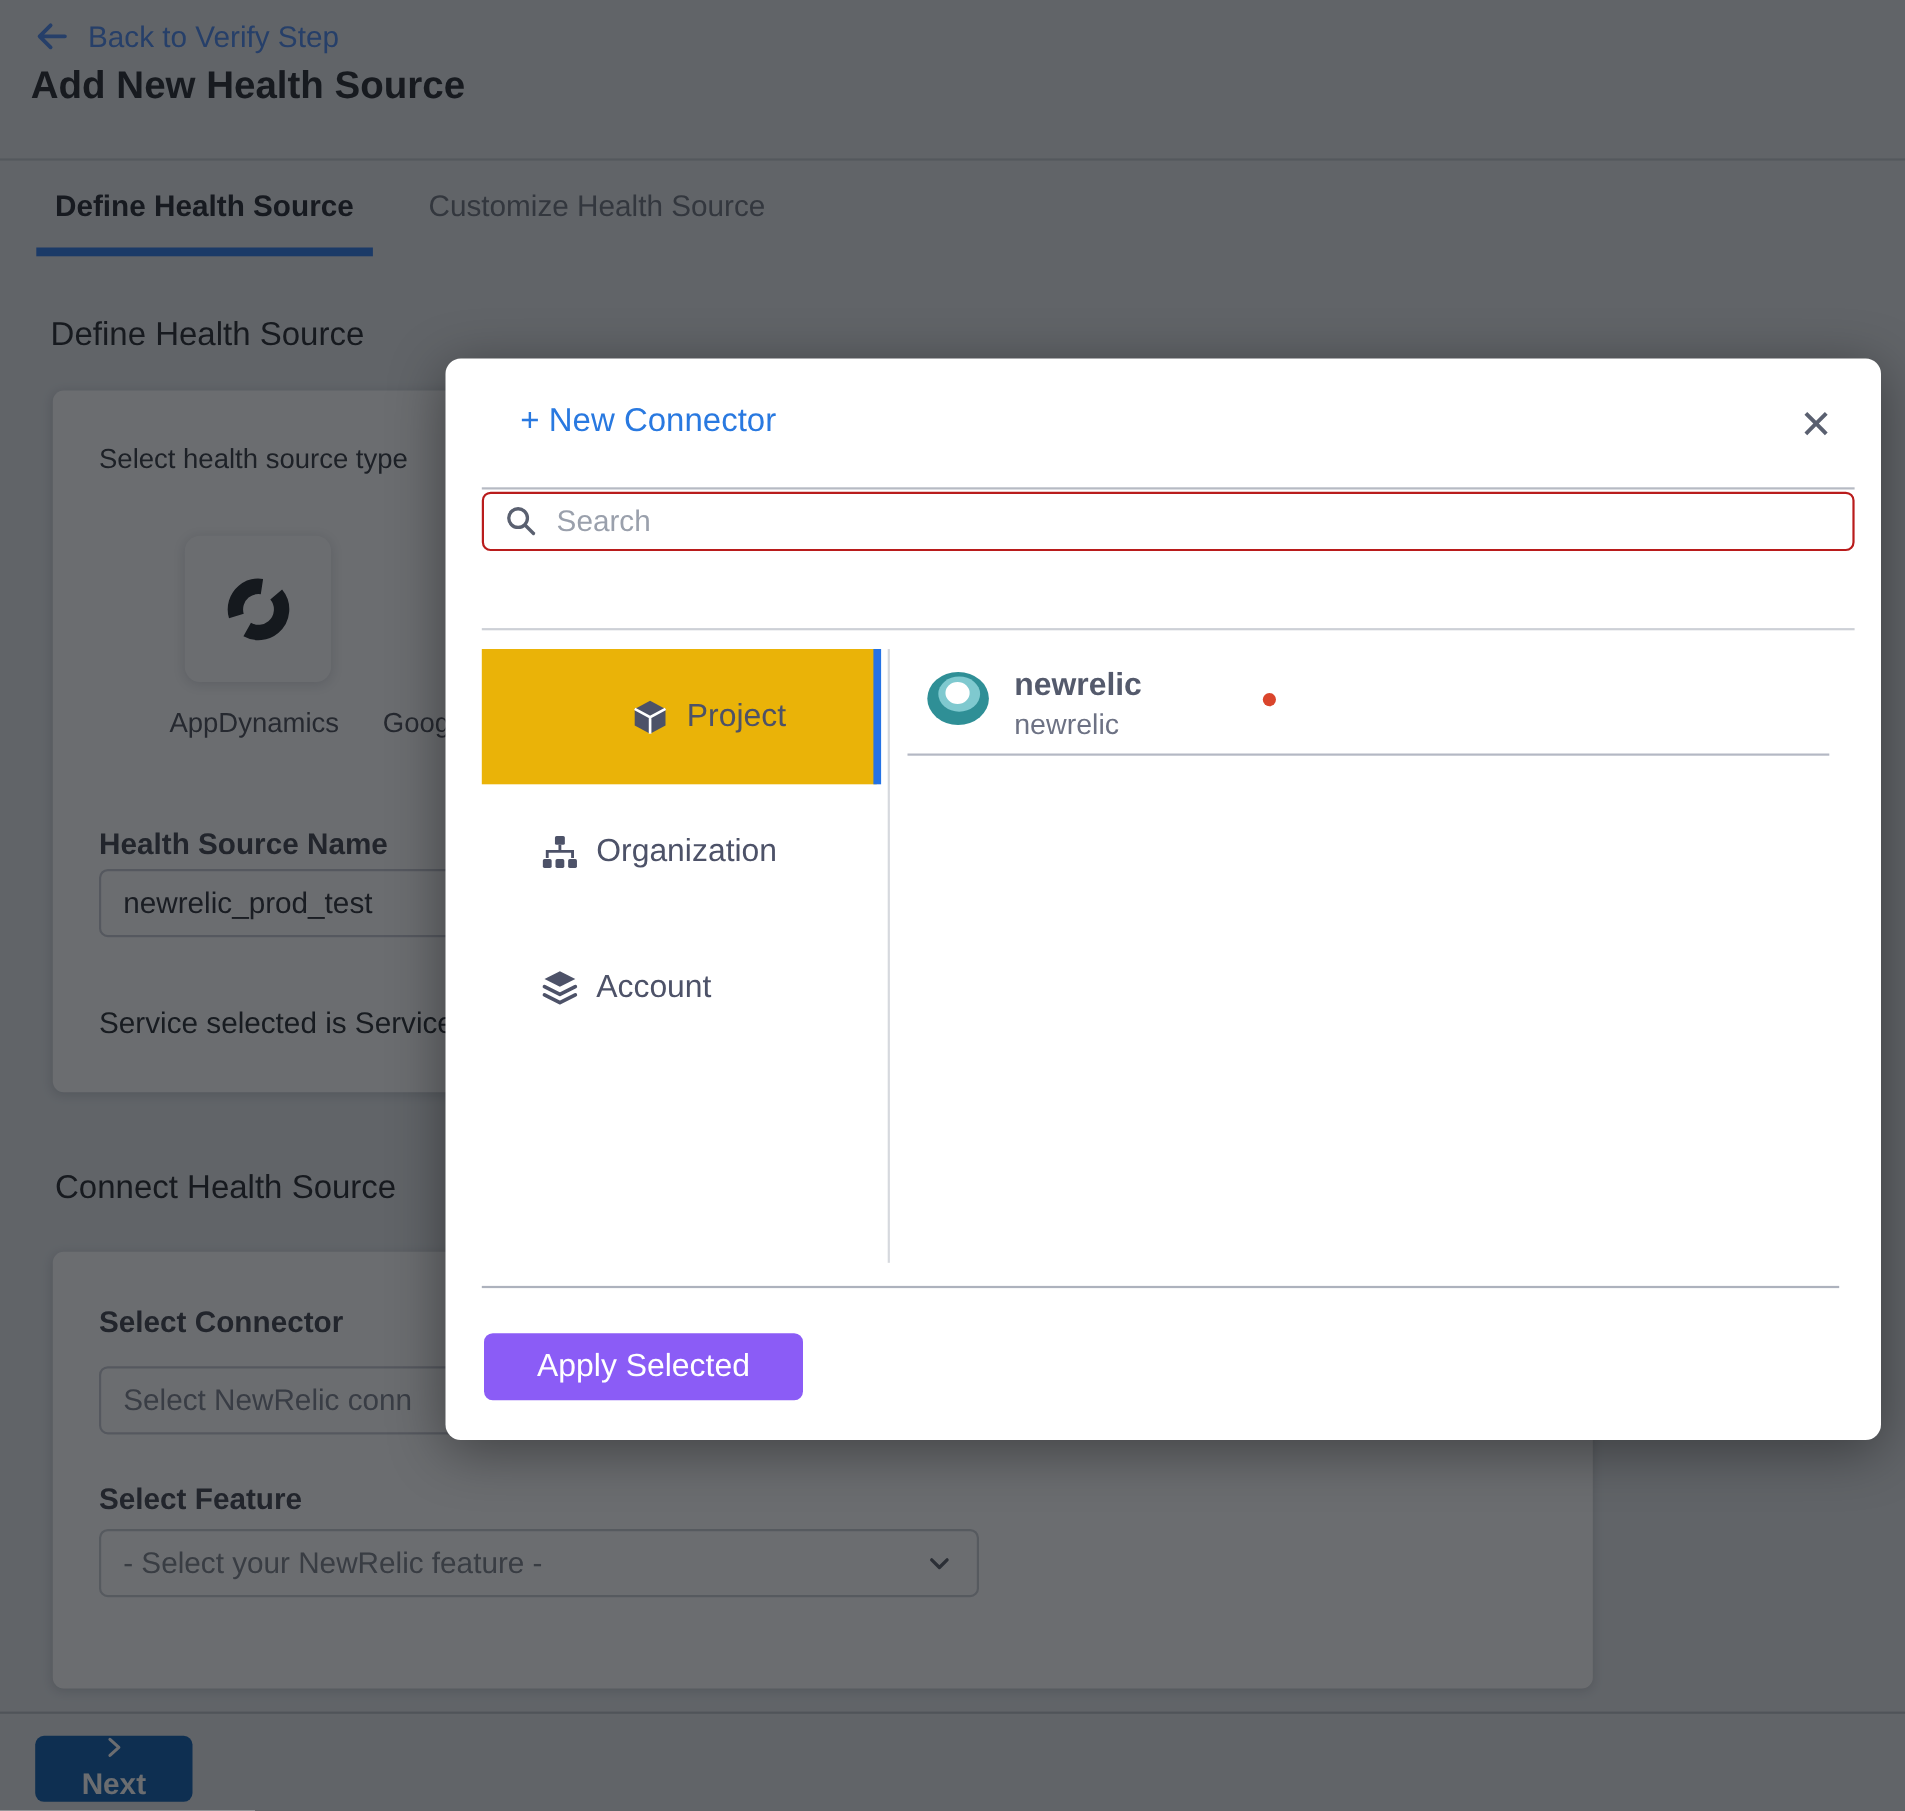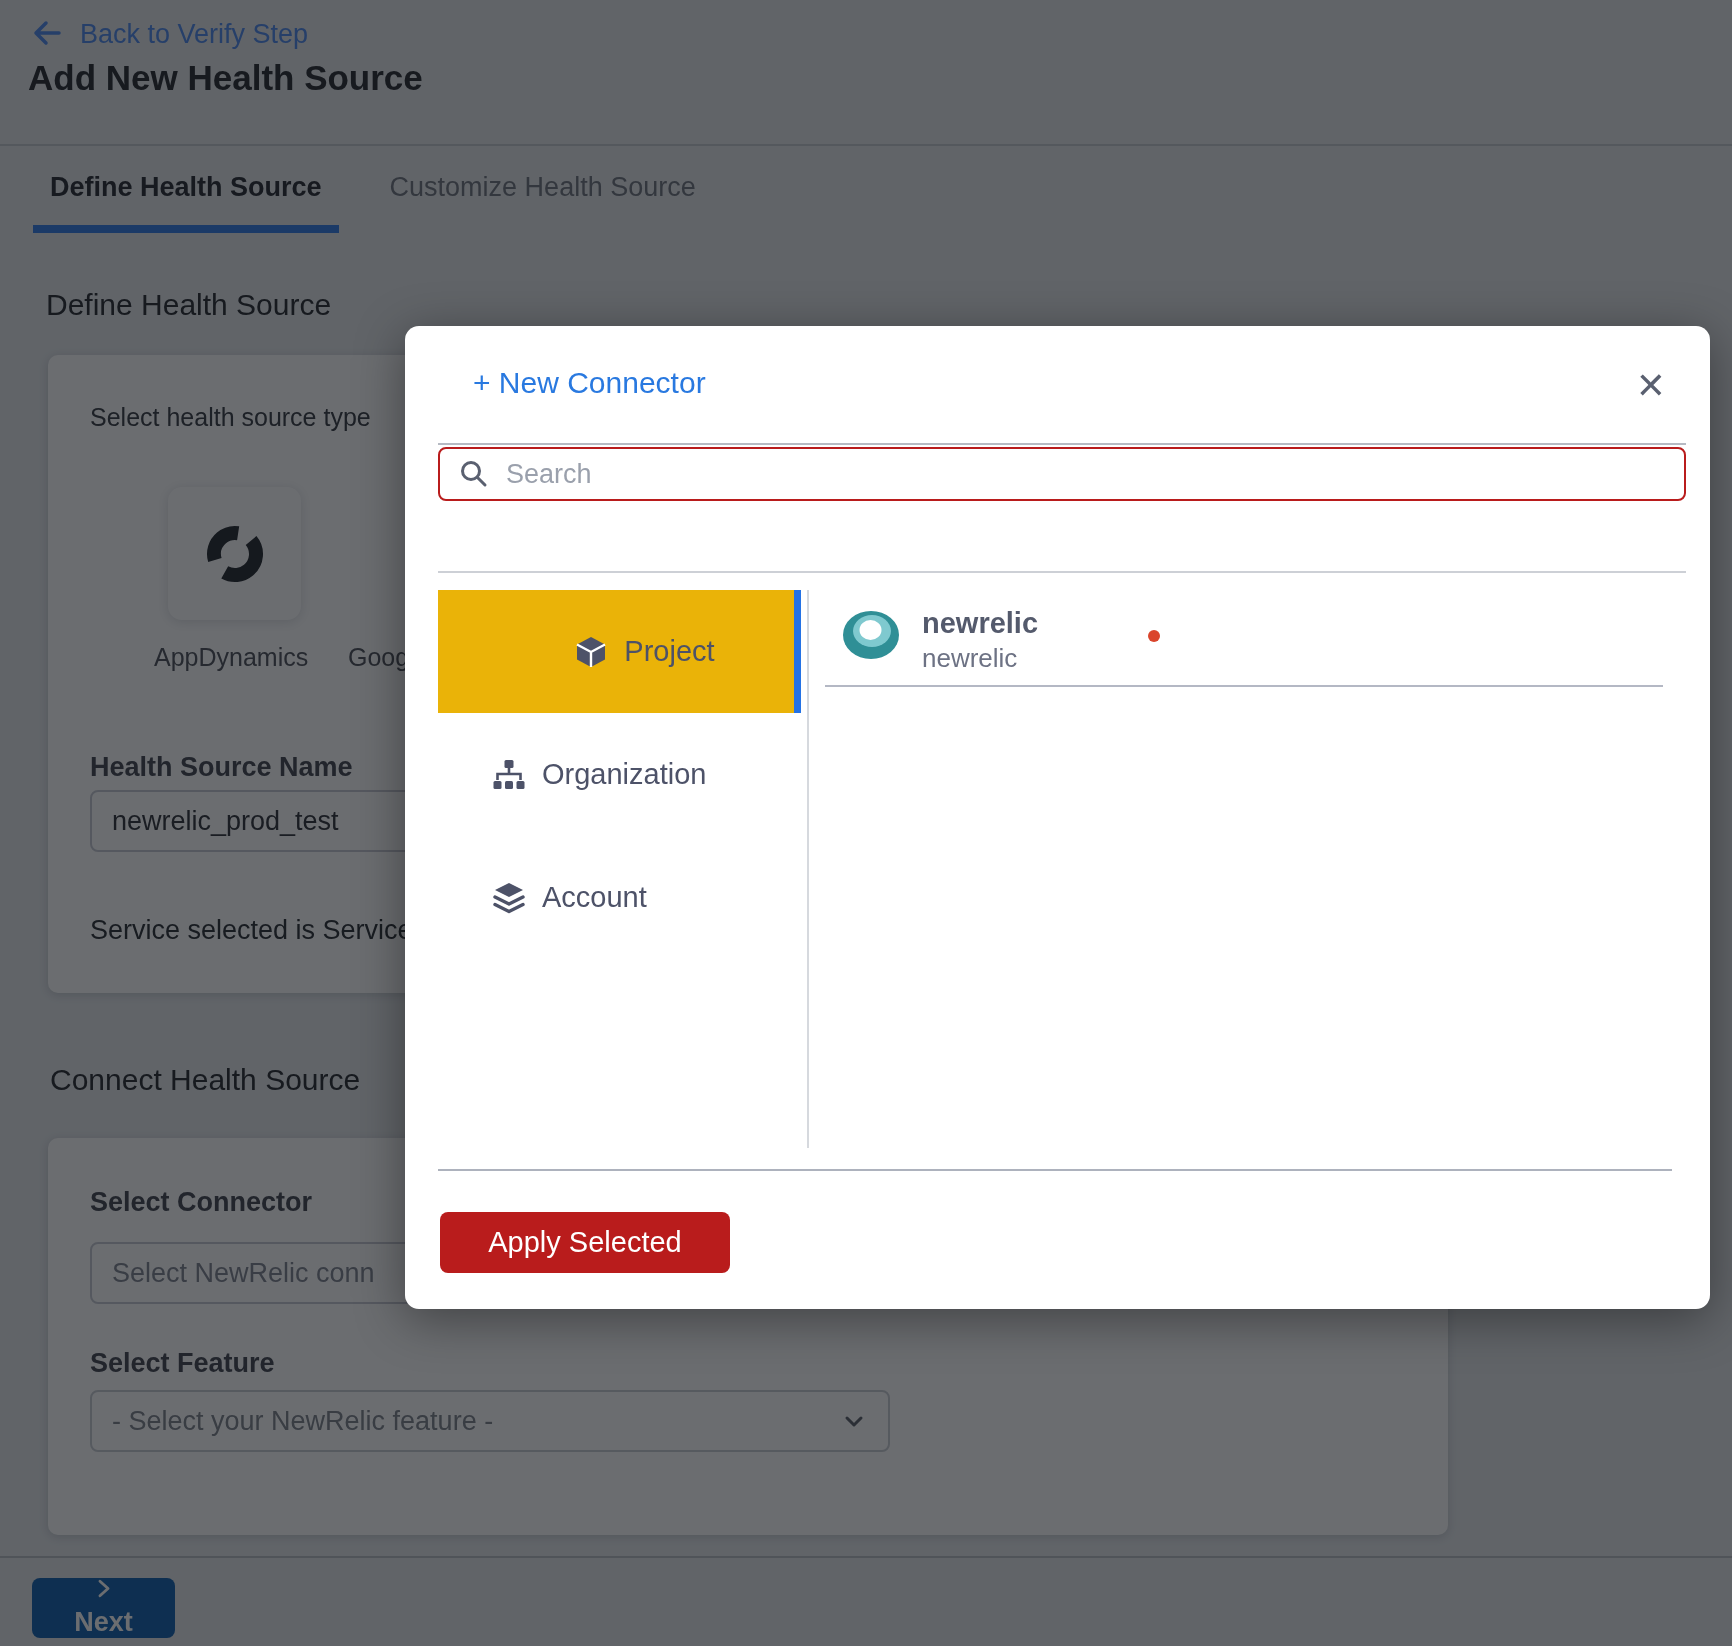--- a/index.html
+++ b/index.html
@@ -59,21 +59,21 @@
   .scope-item.selected .sel-bar{position:absolute;right:-4px;top:0;width:7px;height:100%;background:#2472e5;}
   .v-divider{position:absolute;left:402px;top:264px;width:2px;height:558px;background:#d6d9de;}
   .connector-row{position:absolute;left:437px;top:282px;display:flex;align-items:flex-start;cursor:pointer;}
   .nr-logo{width:58px;height:50px;margin-right:22px;margin-top:2px;}
   .conn-texts{display:flex;flex-direction:column;gap:4px;}
   .conn-title{font-size:29px;font-weight:700;color:#545a6c;line-height:1.1;}
   .conn-sub{font-size:26px;color:#6d7284;line-height:1.1;}
   .status-dot{width:12px;height:12px;border-radius:50%;background:#da452c;margin:22px 0 0 110px;}
   .conn-divider{position:absolute;left:420px;top:359px;width:838px;height:2px;background:#b4b8c4;}
   .apply-divider{position:absolute;left:33px;top:843px;width:1234px;height:2px;background:#adb2bd;}
-  .apply-btn{position:absolute;left:35px;top:886px;width:290px;height:61px;background:#b91c1c;border:none;border-radius:8px;
+  .apply-btn{position:absolute;left:35px;top:886px;width:290px;height:61px;background:#8b5cf6;border:none;border-radius:8px;
     color:#fff;font-size:29px;font-weight:500;font-family:"Liberation Sans",sans-serif;cursor:pointer;}
 </style>
 </head>
 <body>
 
 <div class="page">
 
   <div class="back-row">
     <svg class="arrow" viewBox="0 0 34 34">
       <path d="M16 7 L6 17 L16 27 M6 17 H29" fill="none" stroke="#4a86ec" stroke-width="3.5" stroke-linecap="round" stroke-linejoin="round"></path>

